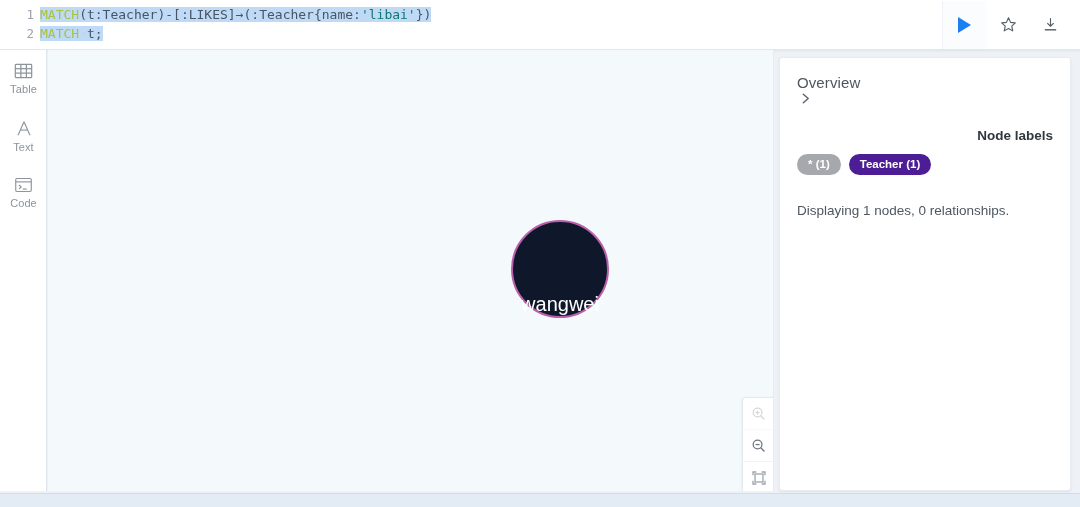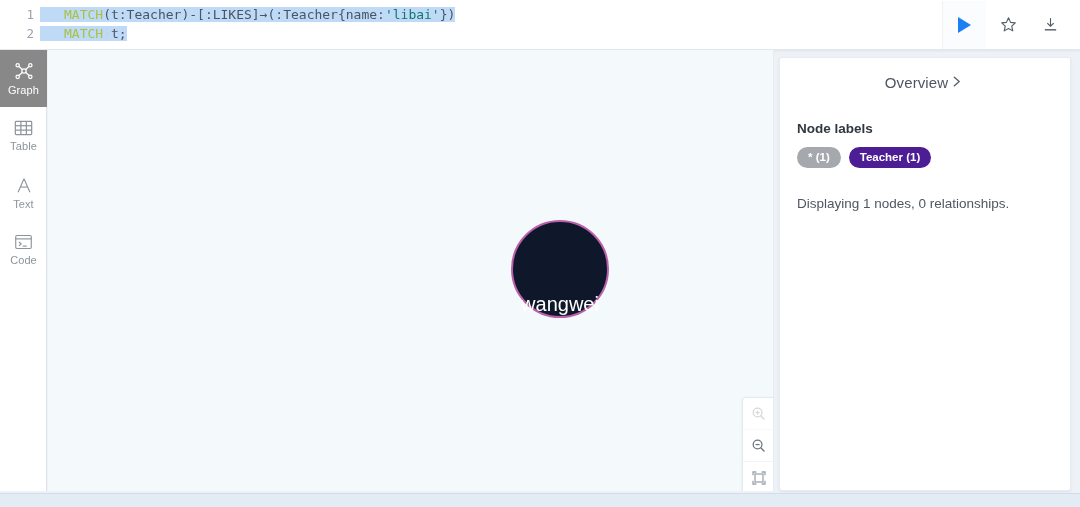--- a/index.html
+++ b/index.html
@@ -31,21 +31,21 @@
   }
   .code-area {
     flex: 1 1 auto; position: relative; padding: 5px 0 0 6px; overflow: hidden;
   }
   .code-line {
     font-family: "DejaVu Sans Mono", monospace;
     font-size: 13px; line-height: 19px; white-space: pre;
     color: #3b4754;
   }
   .sel { background: #bedaf7; }
-  .kw    { color: #a9c23f; margin-left: 24px; }
+  .kw    { color: #a9c23f; }
   .punct { color: #4a5563; }
   .str   { color: #0f766e; }
   .ws    { color: #c9cfd6; }
   .run-wrap {
     flex: 0 0 auto; display: flex; align-items: center;
     padding: 0 10px 0 0; gap: 2px;
   }
   .icon-btn {
     width: 40px; height: 48px; display: flex; align-items: center; justify-content: center;
     background: transparent; border: none; cursor: pointer;
@@ -105,25 +105,25 @@
 
   
   .panel {
     position: absolute; left: 779px; top: 57px;
     width: 292px; height: 434px;
     background: #ffffff;
     border: 1px solid #e7ecf2; border-radius: 3px;
     box-shadow: 0 1px 3px rgba(20,40,70,.07);
     padding: 16px 17px 0 17px;
   }
-  .panel-head { display: flex; align-items: flex-start; justify-content: center; }
+  .panel-head { display: flex; align-items: flex-start; justify-content: space-between; flex-direction: column; }
   .panel-title { font-size: 15px; color: #4e5761; letter-spacing: .1px; }
   .chev { cursor: pointer; padding: 0 2px; line-height: 1; }
   .section-title {
-    margin-top: 29px; font-size: 13.5px; font-weight: bold; color: #2f3740;
+    margin-top: 19px; font-size: 13.5px; font-weight: bold; color: #2f3740; text-align: right;
   }
   .pills { margin-top: 11px; display: flex; gap: 8px; align-items: center; flex-wrap: wrap; }
   .pill {
     border-radius: 11px; padding: 3px 11px 4px 11px;
     font-size: 11.5px; font-weight: bold; color: #ffffff; cursor: pointer;
     line-height: 14px;
   }
   .pill.gray { background: #a5a8ad; }
   .pill.pink { background: #4c1d95; }
   .summary { margin-top: 27px; font-size: 13.5px; color: #4e5761; line-height: 18px; }
@@ -164,34 +164,20 @@
           <line x1="12" y1="3" x2="12" y2="14"></line>
           <polyline points="7.5,10 12,14.5 16.5,10" stroke-linejoin="round"></polyline>
           <line x1="4" y1="19.5" x2="20" y2="19.5" stroke-width="2"></line>
         </svg>
       </div>
     </div>
   </div>
 
   <div class="rail">
 
-    <div class="rail-item active">
-      <svg width="22" height="20" viewBox="0 0 24 24" stroke-width="1.5">
-        <circle cx="12" cy="12" r="2.6"></circle>
-        <circle cx="4.4" cy="5" r="2"></circle>
-        <circle cx="19.6" cy="5" r="2"></circle>
-        <circle cx="4.4" cy="19" r="2"></circle>
-        <circle cx="19.6" cy="19" r="2"></circle>
-        <line x1="6" y1="6.6" x2="10.2" y2="10.4"></line>
-        <line x1="18" y1="6.6" x2="13.8" y2="10.4"></line>
-        <line x1="6" y1="17.4" x2="10.2" y2="13.6"></line>
-        <line x1="18" y1="17.4" x2="13.8" y2="13.6"></line>
-      </svg>
-      <span class="rail-label">Graph</span>
-    </div>
 
     <div class="rail-item">
       <svg width="21" height="18" viewBox="0 0 24 22" stroke-width="1.5">
         <rect x="2" y="3" width="20" height="16" rx="1"></rect>
         <line x1="2" y1="8.2" x2="22" y2="8.2"></line>
         <line x1="2" y1="13.6" x2="22" y2="13.6"></line>
         <line x1="8.8" y1="3" x2="8.8" y2="19"></line>
         <line x1="15.5" y1="3" x2="15.5" y2="19"></line>
       </svg>
       <span class="rail-label">Table</span>

